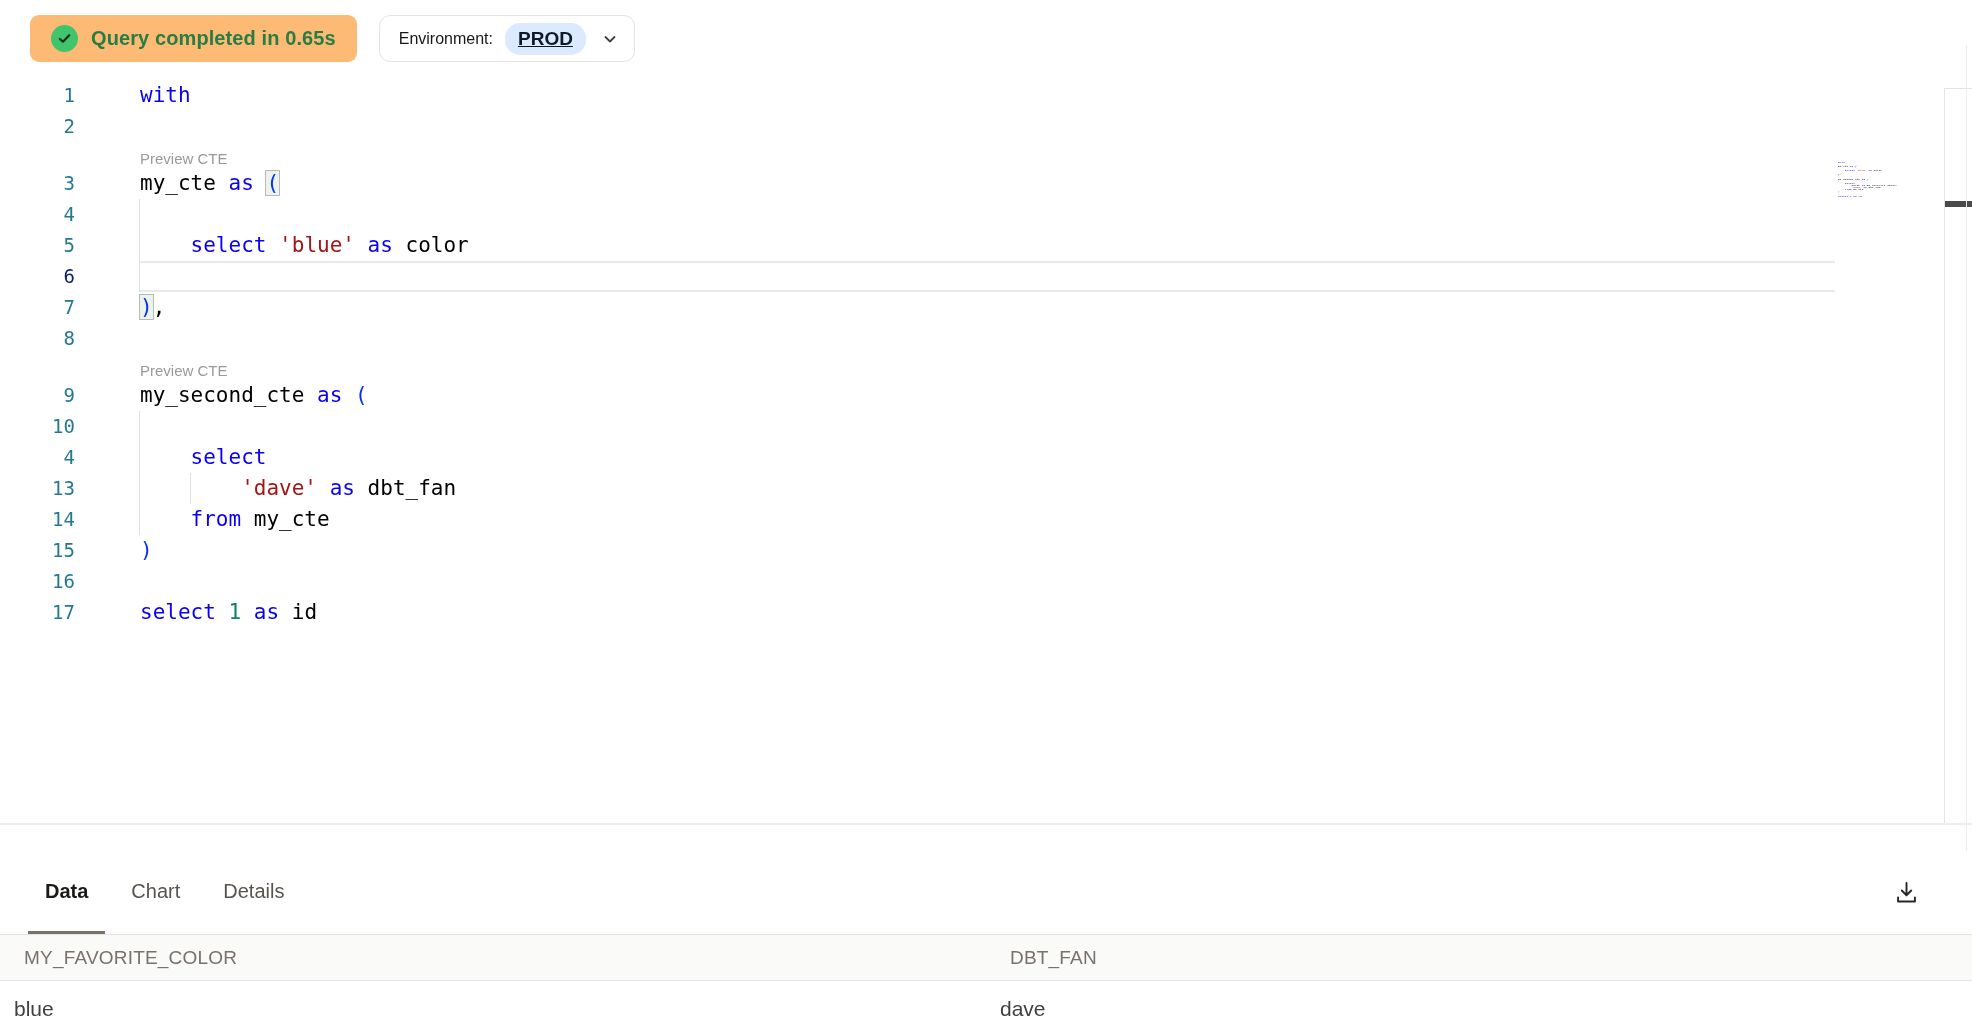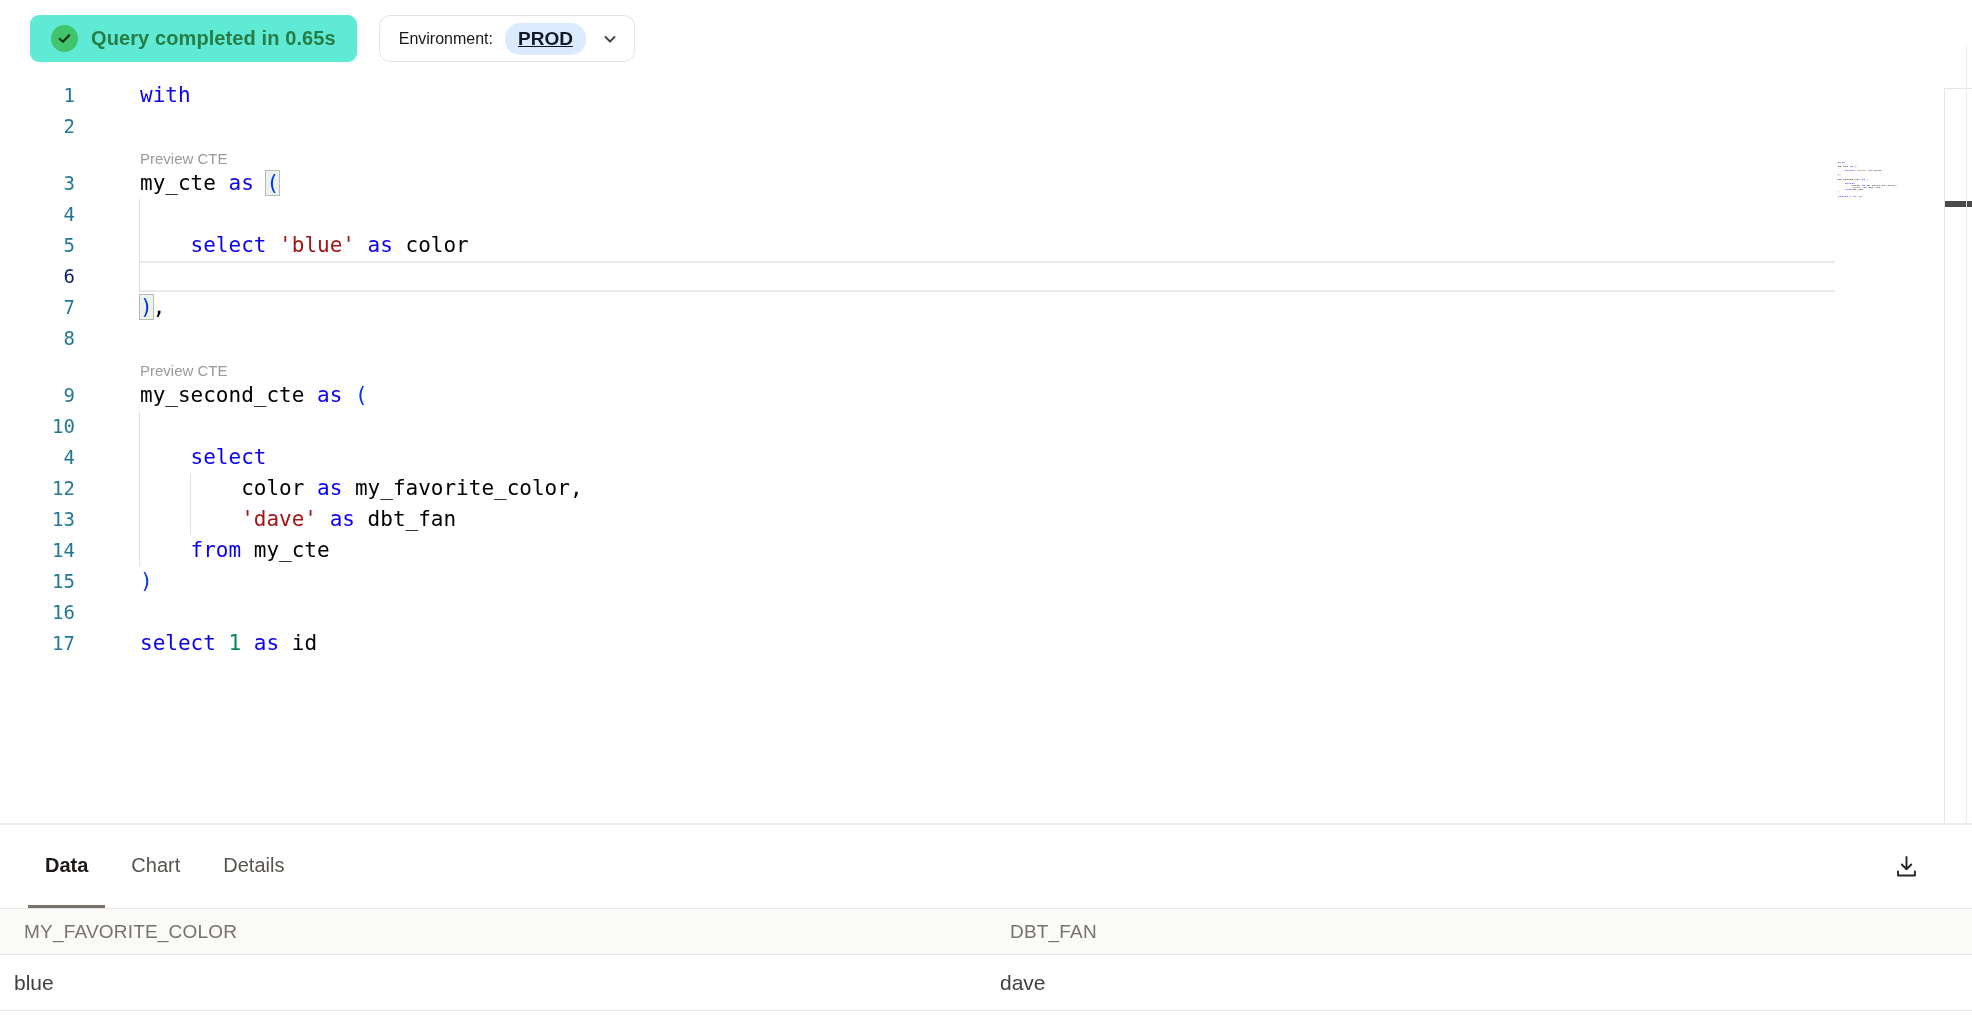--- a/index.html
+++ b/index.html
@@ -6,21 +6,21 @@
   html,body { width:1972px; height:1026px; }
   body {
     position:relative; background:#ffffff; overflow:hidden;
     font-family:"Liberation Sans", sans-serif; color:#1c1917;
   }
 
   
   .toolbar { position:absolute; left:0; top:0; width:100%; height:77px;
              display:flex; align-items:flex-start; padding:15px 0 0 30px; gap:22px; }
   .status-badge { display:flex; align-items:center; gap:13px; height:47px;
-                  background:#5eead4; border-radius:9px; padding:0 21px; }
+                  background:#fdba74; border-radius:9px; padding:0 21px; }
   .status-badge .check-circle { width:27px; height:27px; border-radius:50%;
                   background:#40c46c; display:flex; align-items:center; justify-content:center; }
   .status-badge .label { color:#277d45; font-size:20px; font-weight:700; letter-spacing:.1px; }
   .env-control { display:flex; align-items:center; height:47px; background:#fff;
                  border:1px solid #e5e3e1; border-radius:11px; padding:0 16px 0 19px;
                  gap:12px; cursor:pointer; }
   .env-label { font-size:16px; font-weight:500; color:#18181b; }
   .env-pill { background:#dbeafe; border-radius:15px; padding:5px 13px;
               font-size:19px; font-weight:700; color:#111827;text-decoration:underline; }
   .env-chevron { margin-left:4px; display:flex; }
@@ -55,21 +55,21 @@
   .window-scroll-edge { position:absolute; left:1966px; top:45px; bottom:0; width:1px; background:#ededed; }
   .editor-scrollbar { position:absolute; left:1944px; top:11px; width:28px; height:735px;
                       background:#fff; border-left:1px solid #e4e4e4; border-top:1px solid #e4e4e4; }
   .editor-scrollbar .thumb { position:absolute; left:0; right:0; top:112px; height:6px;
                              background:#4a4a4a; cursor:grab; }
 
   
   .panel-divider { position:absolute; left:0; top:823px; width:100%; height:2px; background:#ececec; }
 
   
-  .results { position:absolute; left:0; top:825px; width:100%; bottom:0; background:#fff; }
+  .results { position:absolute; left:0; top:851px; width:100%; bottom:0; background:#fff; }
   .tabs-row { position:relative; height:83px; display:flex; align-items:stretch; padding-left:28px; }
   .tab { display:flex; align-items:center; padding:0 17px; font-size:20px; font-weight:500;
          color:#57534e; cursor:pointer; border-bottom:3px solid transparent; margin-right:9px; }
   .tab.active { color:#1c1917; font-weight:700; border-bottom-color:#7a7168; }
   .download-btn { position:absolute; right:51px; top:26px; width:30px; height:30px;
                   display:flex; align-items:center; justify-content:center; cursor:pointer; background:none; border:none; }
   .result-table { width:100%; border-collapse:collapse; table-layout:fixed; }
   .result-table thead th { height:46px; background:#fafaf9; border-top:1px solid #e7e5e4;
         border-bottom:1px solid #e7e5e4; text-align:left; padding-left:24px;
         font-size:19px; font-weight:500; color:#78716c; letter-spacing:.2px; }
@@ -112,21 +112,20 @@
       <div class="code-row"><div class="indent-guide" style="left: 139px;"></div><span class="gutter">5</span><span class="line-text"><span class="tok-plain">    </span><span class="tok-kw">select</span><span class="tok-plain"> </span><span class="tok-str">'blue'</span><span class="tok-plain"> </span><span class="tok-kw">as</span><span class="tok-plain"> color</span></span></div>
       <div class="code-row"><div class="current-line"></div><div class="indent-guide" style="left: 139px;"></div><span class="gutter cur">6</span><span class="line-text"></span></div>
       <div class="code-row"><span class="gutter">7</span><span class="line-text"><span class="tok-paren-match">)</span><span class="tok-plain">,</span></span></div>
       <div class="code-row"><span class="gutter">8</span><span class="line-text"></span></div>
       <div class="lens-row">
         <span class="lens-label">Preview CTE</span>
       </div>
       <div class="code-row"><span class="gutter">9</span><span class="line-text"><span class="tok-plain">my_second_cte </span><span class="tok-kw">as</span><span class="tok-plain"> </span><span class="tok-paren">(</span></span></div>
       <div class="code-row"><div class="indent-guide" style="left: 139px;"></div><span class="gutter">10</span><span class="line-text"></span></div>
       <div class="code-row"><div class="indent-guide" style="left: 139px;"></div><span class="gutter">4</span><span class="line-text"><span class="tok-plain">    </span><span class="tok-kw">select</span></span></div>
-      <div class="code-row"><div class="indent-guide" style="left: 139px;"></div><div class="indent-guide" style="left: 189.56px;"></div><span class="gutter">12</span><span class="line-text"><span class="tok-plain">        color </span><span class="tok-kw">as</span><span class="tok-plain"> my_favorite_color,</span></span></div>
       <div class="code-row"><div class="indent-guide" style="left: 139px;"></div><div class="indent-guide" style="left: 189.56px;"></div><span class="gutter">13</span><span class="line-text"><span class="tok-plain">        </span><span class="tok-str">'dave'</span><span class="tok-plain"> </span><span class="tok-kw">as</span><span class="tok-plain"> dbt_fan</span></span></div>
       <div class="code-row"><div class="indent-guide" style="left: 139px;"></div><span class="gutter">14</span><span class="line-text"><span class="tok-plain">    </span><span class="tok-kw">from</span><span class="tok-plain"> my_cte</span></span></div>
       <div class="code-row"><span class="gutter">15</span><span class="line-text"><span class="tok-paren">)</span></span></div>
       <div class="code-row"><span class="gutter">16</span><span class="line-text"></span></div>
       <div class="code-row"><span class="gutter">17</span><span class="line-text"><span class="tok-kw">select</span><span class="tok-plain"> </span><span class="tok-num">1</span><span class="tok-plain"> </span><span class="tok-kw">as</span><span class="tok-plain"> id</span></span></div>
     </div>
 
   <div class="minimap">
     <div id="minimap-content">
         <div class="code-row"><span class="line-text" style="margin-left: 0px;"><span class="tok-kw">with</span></span></div>

